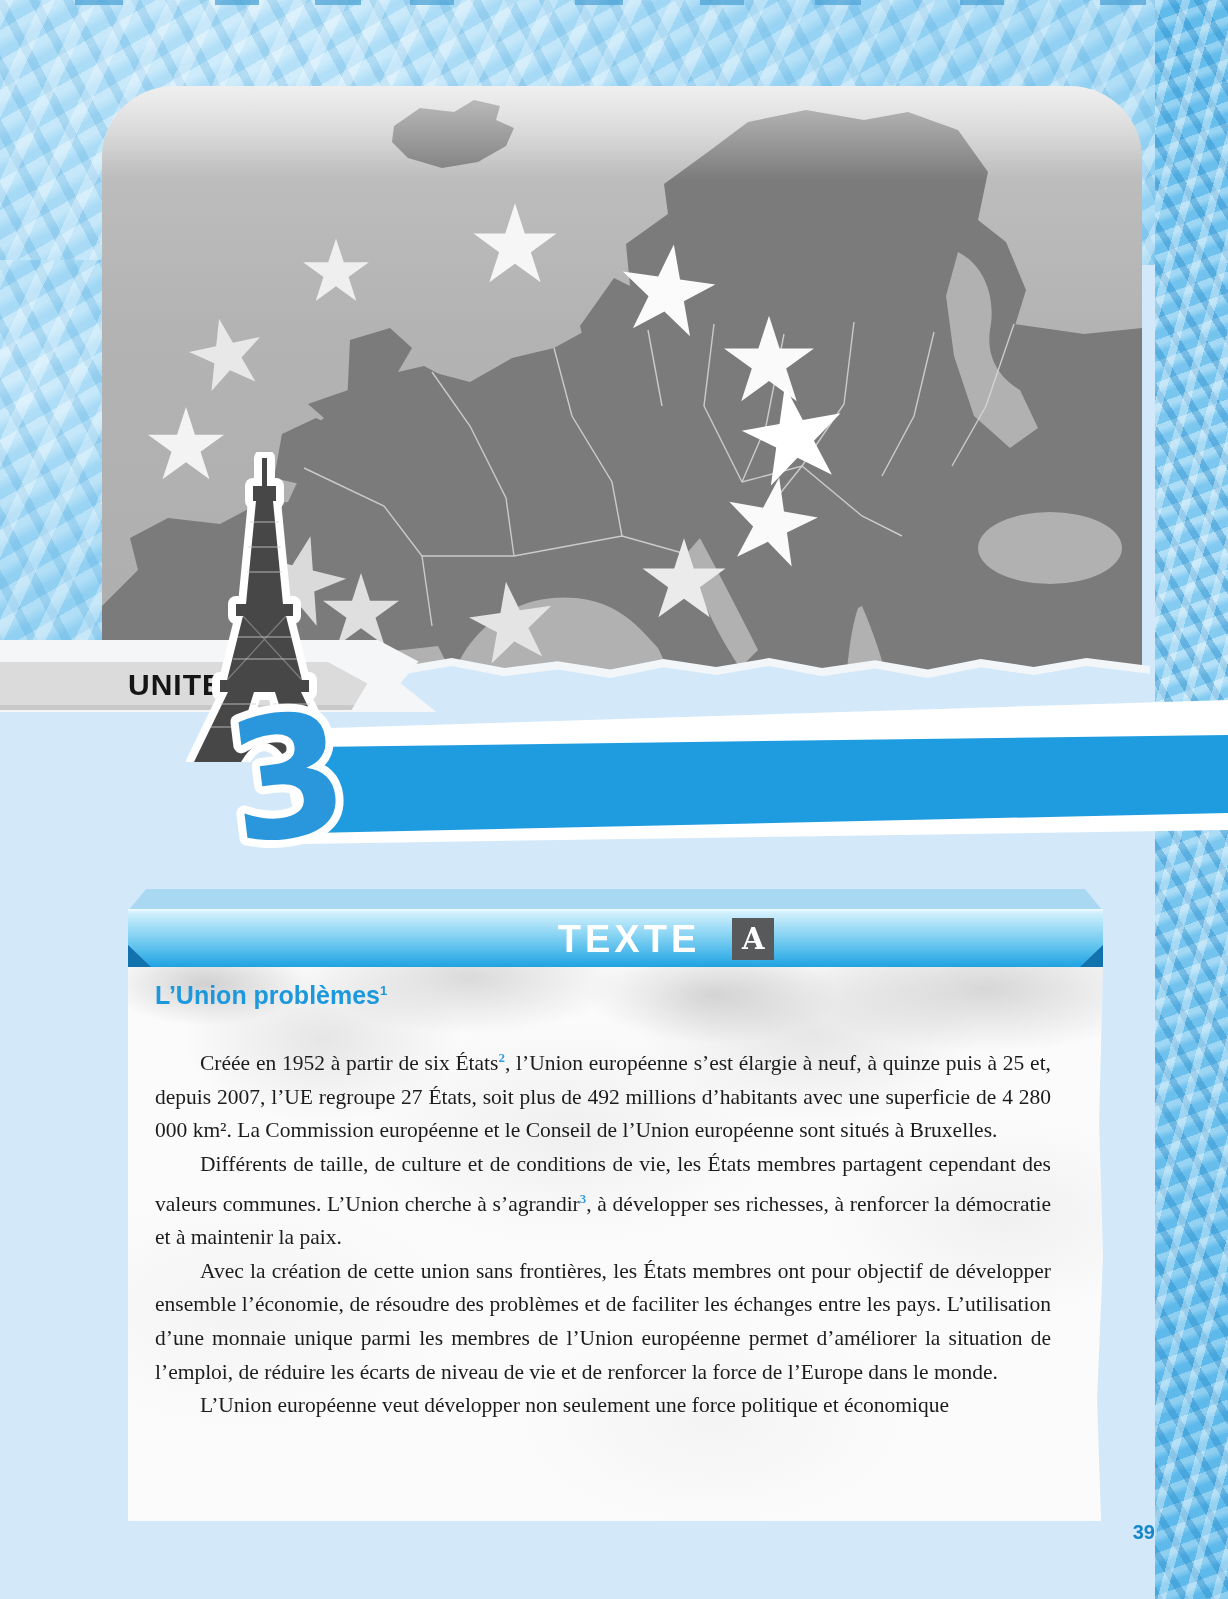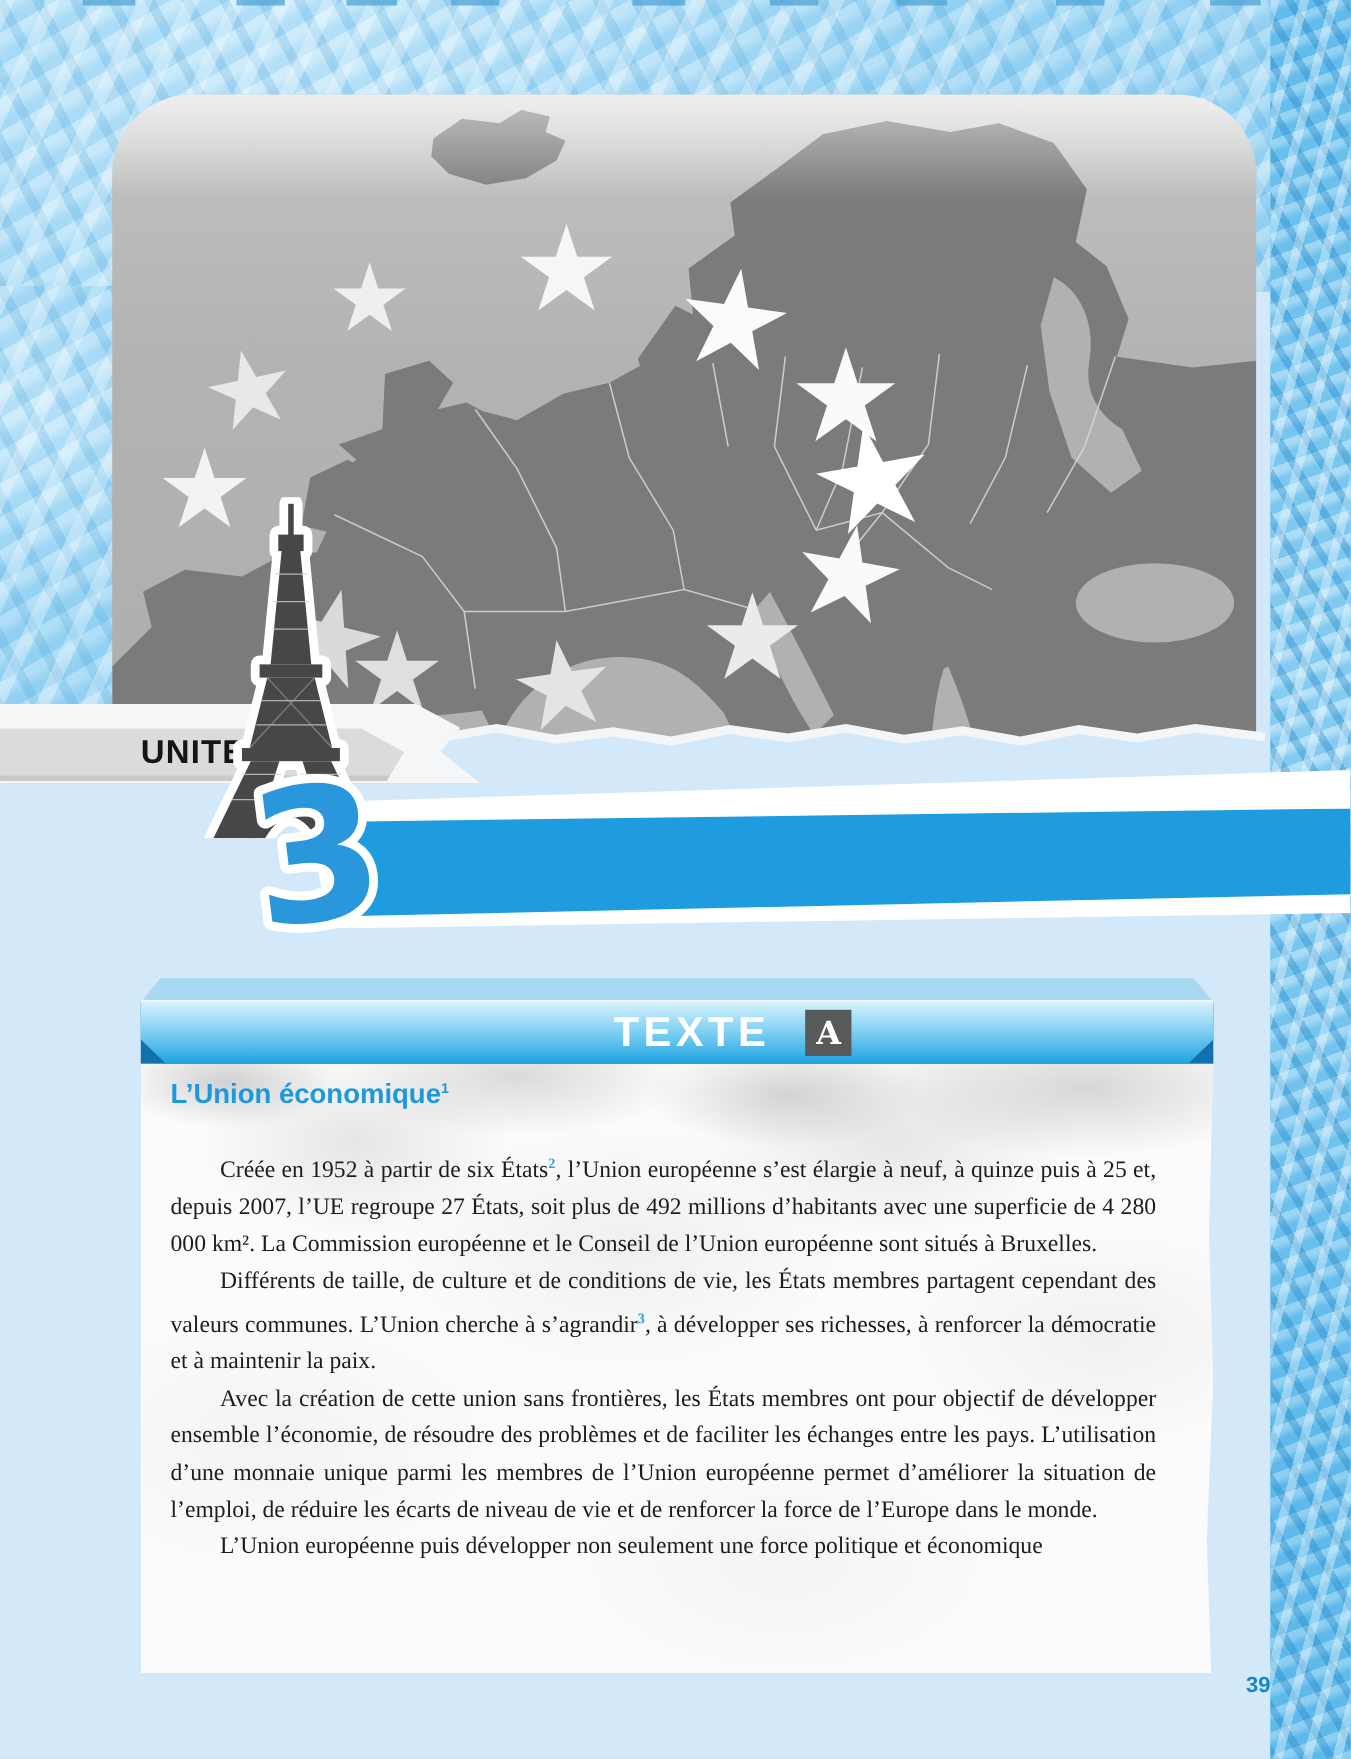--- a/index.html
+++ b/index.html
@@ -222,23 +222,23 @@
   <div class="ribbon-under"></div>
   <div class="ribbon-top"></div>
   <div class="ribbon-line"></div>
   <div class="ribbon-main"></div>
   <div class="ribbon-label">
     <span class="texte-title">TEXTE</span>
     <span class="letter-box">A</span>
   </div>
 
   <div class="panel"></div>
-  <div class="article-heading"><span>L’Union économique</span><sup>1</sup></div>
+  <div class="article-heading"><span>L’Union problèmes</span><sup>1</sup></div>
   <div class="article-body">
       <p><span>Créée en 1952 à partir de six États</span><sup class="fn">2</sup><span>, l’Union européenne s’est élargie à neuf, à quinze puis à 25 et, depuis 2007, l’UE regroupe 27 États, soit plus de 492 millions d’habitants avec une superficie de 4 280 000 km². La Commission européenne et le Conseil de l’Union européenne sont situés à Bruxelles.</span></p>
       <p><span>Différents de taille, de culture et de conditions de vie, les États membres partagent cependant des valeurs communes. L’Union cherche à s’agrandir</span><sup class="fn">3</sup><span>, à développer ses richesses, à renforcer la démocratie et à maintenir la paix.</span></p>
       <p><span>Avec la création de cette union sans frontières, les États membres ont pour objectif de développer ensemble l’économie, de résoudre des problèmes et de faciliter les échanges entre les pays. L’utilisation d’une monnaie unique parmi les membres de l’Union européenne permet d’améliorer la situation de l’emploi, de réduire les écarts de niveau de vie et de renforcer la force de l’Europe dans le monde.</span></p>
-      <p><span>L’Union européenne puis développer non seulement une force politique et économique</span></p>
+      <p><span>L’Union européenne veut développer non seulement une force politique et économique</span></p>
     </div>
 
   <div class="page-number">39</div>
 
 </div>
 
 </body></html>

